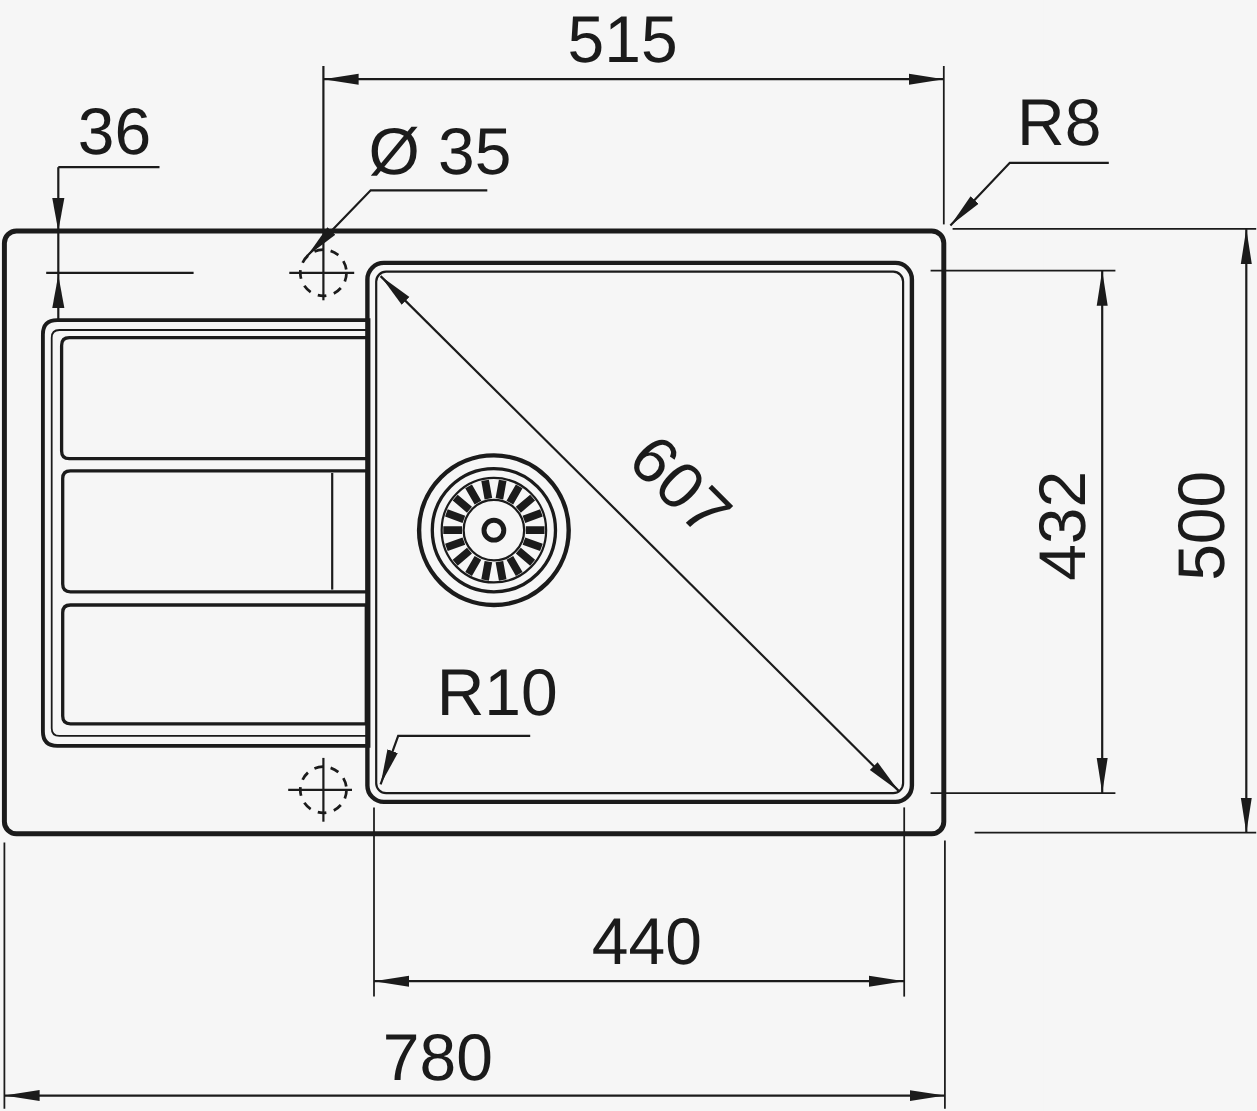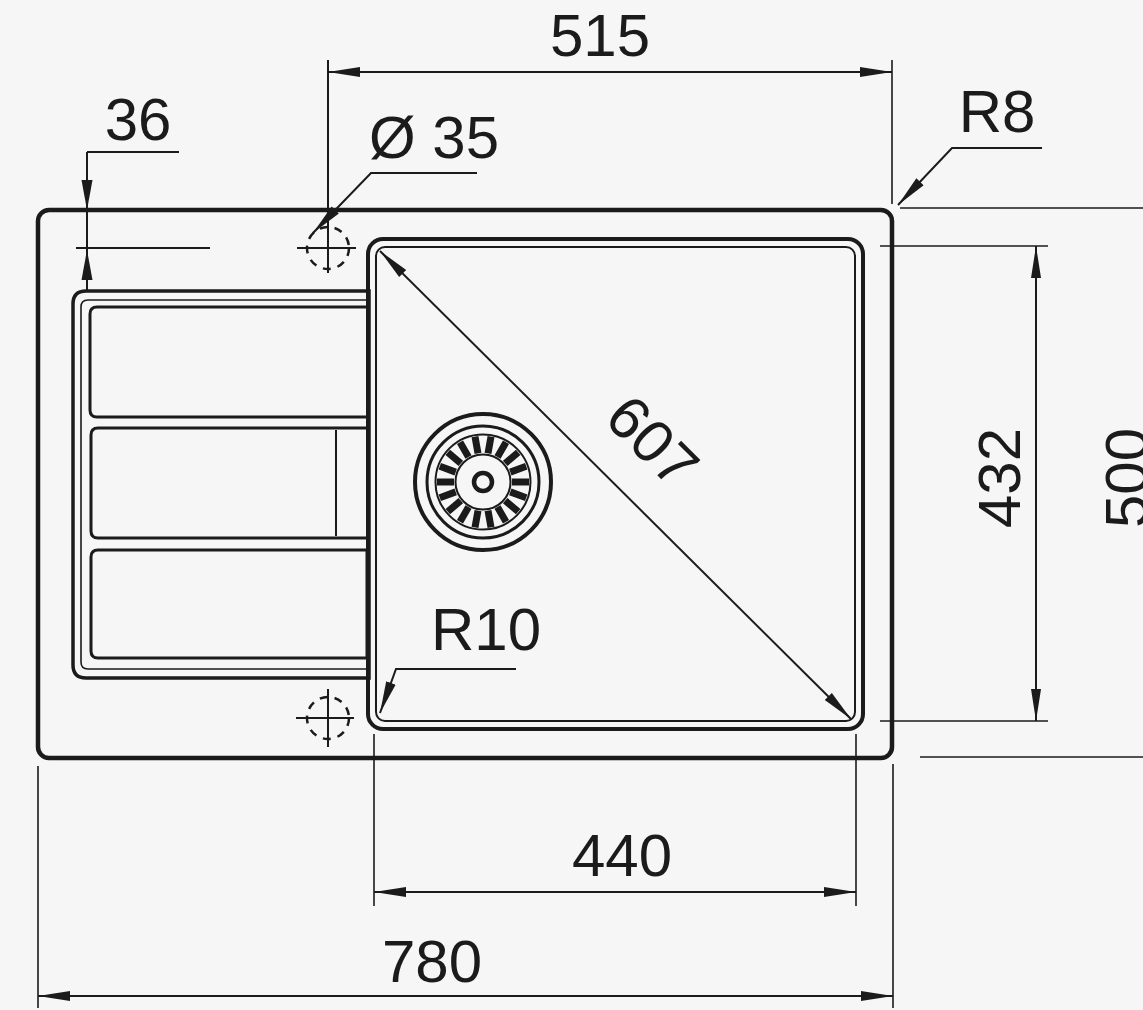--- a/index.html
+++ b/index.html
@@ -1,17 +1,17 @@
 <!DOCTYPE html>
 <html style="--line: #1b1b1b; --bg: #f6f6f6;"><head>
 <meta charset="utf-8">
 <style>
   :root { --line:#1b1b1b; --bg:#f6f6f6; }
   html,body { margin:0; padding:0; background:var(--bg); }
-  .stage { width:949px; height:1010px; position:relative; background:var(--bg);margin-left:34px; }
+  .stage { width:949px; height:1010px; position:relative; background:var(--bg); }
   svg { display:block; }
   .stroke { stroke:var(--line); fill:none; stroke-linecap:butt; }
   .s45 { stroke-width:4.5; }
   .s4  { stroke-width:4; }
   .s35 { stroke-width:3.5; }
   .s3  { stroke-width:3; }
   .s25 { stroke-width:2.5; }
   .s2  { stroke-width:2; }
   .s16 { stroke-width:1.6; }
   .s7  { stroke-width:7; }

